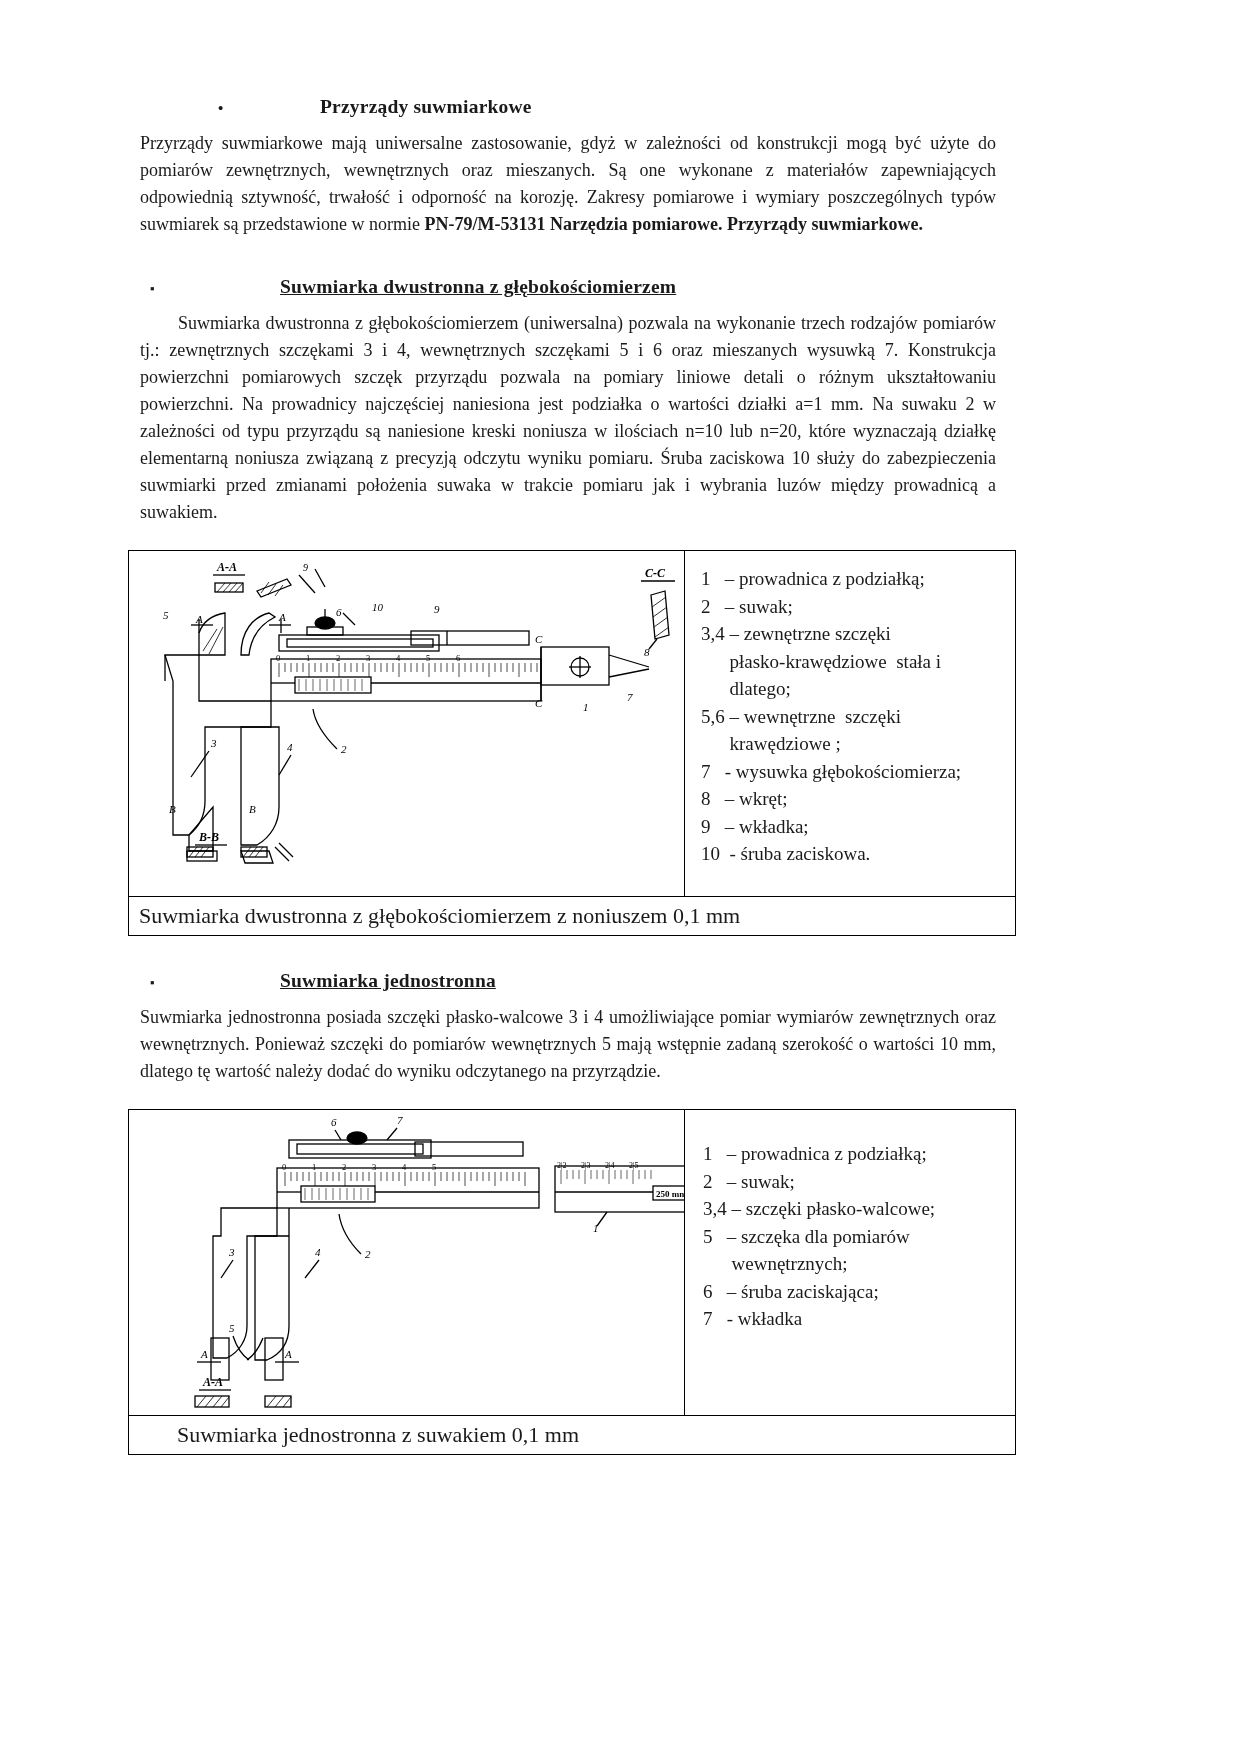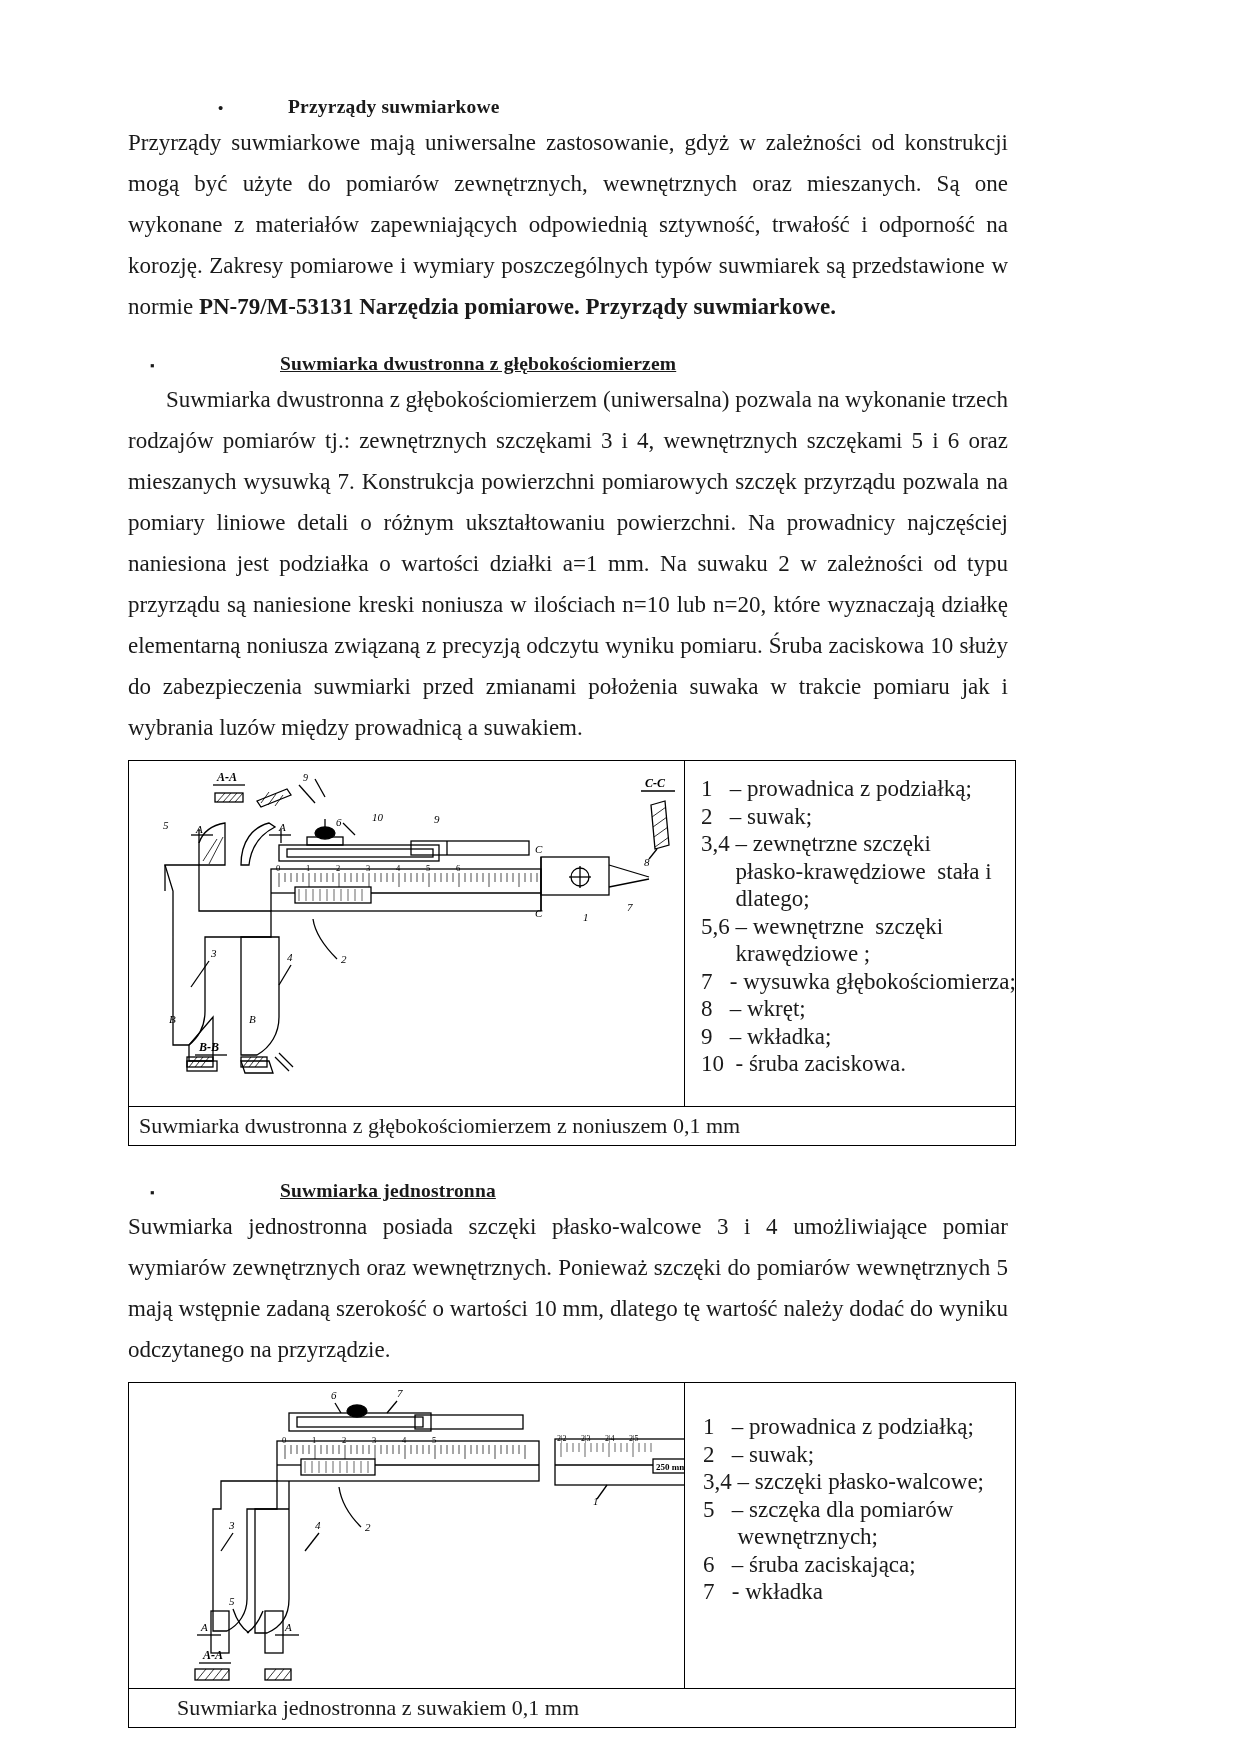--- a/index.html
+++ b/index.html
@@ -38,30 +38,30 @@
     margin: 0 0 4px 0;
   }
   .bullet-head .bdot {
     width: 52px;
     display: inline-block;
     text-align: left;
     padding-left: 90px;
     font-size: 15px;
     line-height: 1;
   }
-  .bullet-head .btxt { margin-left: 18px; letter-spacing: 0.2px; }
+  .bullet-head .btxt { margin-left: 50px; letter-spacing: 0.2px; }
 
   .bullet-head.sq .bdot { padding-left: 22px; font-size: 13px; }
   .bullet-head.sq .btxt { margin-left: 78px; text-decoration: underline; }
 
   
   p.body {
-    margin: 0;
-    font-size: 23px;
-    line-height: 41px;
+    margin: 12px;
+    font-size: 18px;
+    line-height: 27px;
     text-align: justify;
     text-justify: inter-word;
   }
   p.body.indent { text-indent: 38px; }
   .gap-s { height: 12px; }
   .gap-m { height: 26px; }
   .gap-l { height: 34px; }
   b.nb { font-weight: bold; }
 
   
@@ -78,21 +78,21 @@
     flex: 0 0 556px;
     position: relative;
     box-sizing: border-box;
     border-right: 1.6px solid #000;
     overflow: hidden;
   }
   .fig-legend {
     flex: 1 1 auto;
     box-sizing: border-box;
     padding: 14px 8px 10px 16px;
-    font-size: 23px;
+    font-size: 19px;
     line-height: 27.5px;
   }
   .legend-line { white-space: pre; }
   .legend-line.cont { white-space: pre; }
   .figcap {
     font-size: 22px;
     line-height: 25px;
     padding: 6px 0 7px 10px;
   }
   svg { display: block; }

